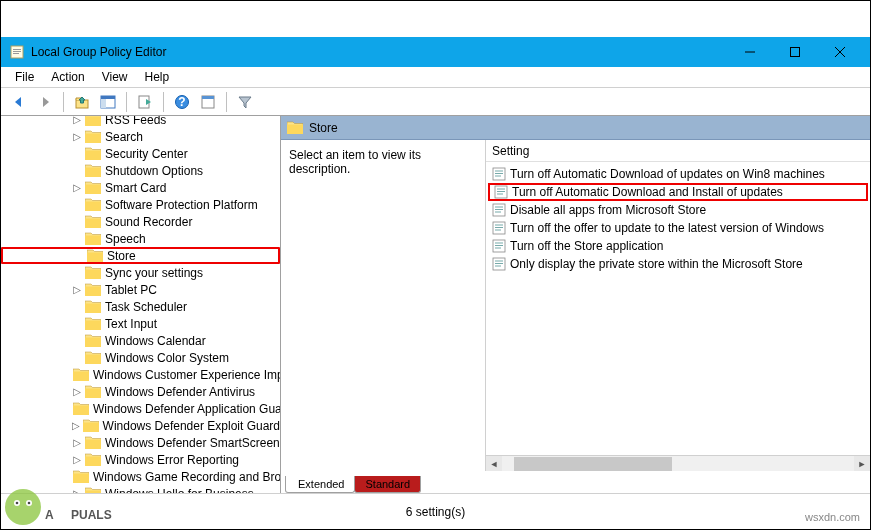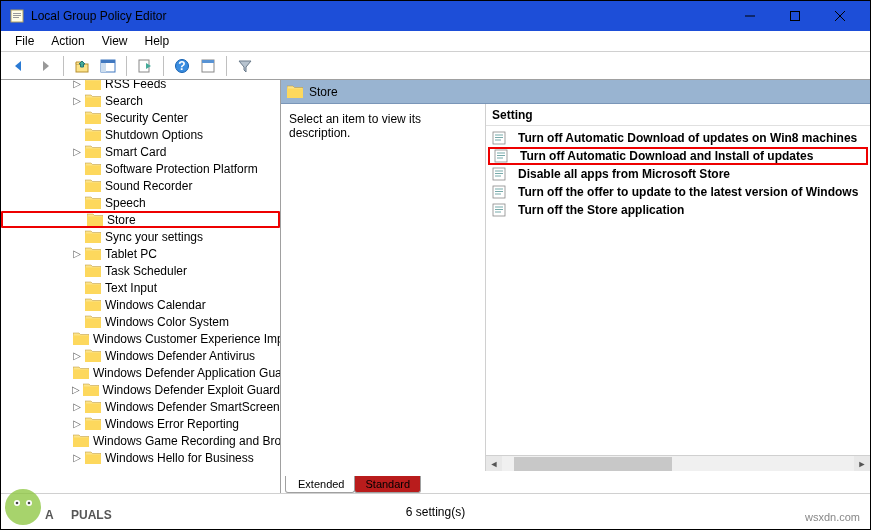--- a/index.html
+++ b/index.html
@@ -1,18 +1,18 @@
 <!DOCTYPE html>
 <html><head>
   <meta charset="utf-8">
   <style>
     * { box-sizing: border-box; margin: 0; padding: 0; font-family: "Segoe UI", Tahoma, sans-serif; font-size: 12px; }
     body { background: #fff; width: 871px; height: 530px; display: flex; flex-direction: column; border: 1px solid #000; position: relative; }
     
-    .titlebar { height: 30px; display: flex; align-items: center; padding: 0 8px; background: #1d4ed8; }
+    .titlebar { height: 30px; display: flex; align-items: center; padding: 0 8px; background: #0ea5e9; margin-top: 36px; }
     .titlebar .app-icon { width: 16px; height: 16px; margin-right: 6px; }
     .titlebar .title { flex: 1; font-size: 12px; }
     .titlebar .winbtn { width: 45px; height: 30px; display: flex; align-items: center; justify-content: center; }
     .titlebar .winbtn svg { width: 10px; height: 10px; }
     
     .menubar { height: 20px; display: flex; align-items: center; padding: 0 6px; gap: 1px; }
     .menubar span { padding: 2px 8px; cursor: default; }
     
     .toolbar { height: 28px; display: flex; align-items: center; padding: 2px 6px; gap: 2px; border-top: 1px solid #d0d0d0; }
     .toolbar .btn { width: 24px; height: 24px; display: flex; align-items: center; justify-content: center; border: 1px solid transparent; }
@@ -29,24 +29,24 @@
     .tree-item .lbl { font-size: 12px; white-space: nowrap; }
     .tree-item.highlighted { border: 2px solid #e00; border-radius: 1px; }
     
     .details-panel { flex: 1; display: flex; flex-direction: column; overflow: hidden; }
     .header-row { height: 24px; background: #99b4d1; border-bottom: 1px solid #7a96b8; display: flex; align-items: center; padding: 0 6px; }
     .header-row .folder-icon { margin-right: 6px; }
     .header-row .hdr-text { font-size: 12px; color: #000; }
     
     .details-body { flex: 1; display: flex; overflow: hidden; }
     .desc-col { width: 205px; padding: 8px; font-size: 12px; border-right: 1px solid #d0d0d0; }
-    .list-col { flex: 1; display: flex; flex-direction: column; overflow: hidden; font-weight: bold; }
+    .list-col { flex: 1; display: flex; flex-direction: column; overflow: hidden; }
     .list-header { height: 22px; display: flex; align-items: center; padding: 3px 6px; font-size: 12px; border-bottom: 1px solid #e0e0e0; }
     .list-body { flex: 1; padding: 3px 2px; overflow: auto; }
-    .setting-item { height: 18px; display: flex; align-items: center; padding: 0 4px; gap: 12px; }
+    .setting-item { height: 18px; display: flex; align-items: center; padding: 0 4px; gap: 4px; }
     .setting-item.highlighted { border: 2px solid #e00; }
     .setting-icon { width: 14px; height: 14px; flex-shrink: 0; }
     .setting-item .stx { font-size: 12px; white-space: nowrap; }
     
     .tabs-row { height: 22px; display: flex; align-items: flex-end; border-top: 1px solid #fff; padding-left: 4px; }
     .tab { padding: 2px 10px; border: 1px solid #a0a0a0; border-top: none; border-radius: 0 0 3px 3px; background: #b91c1c; font-size: 11px; margin-right: -1px; }
     .tab.active { background: #fff; padding-left: 12px; }
     
     .hscroll { height: 16px; background: #f0f0f0; display: flex; align-items: center; border-top: 1px solid #d0d0d0; }
     .hscroll .arr { width: 16px; height: 16px; background: #e8e8e8; display: flex; align-items: center; justify-content: center; font-size: 9px; color: #555; }
@@ -442,20 +442,29 @@
             </div>
             <div class="setting-item">
               <span class="setting-icon"><svg viewBox="0 0 14 14">
                   <rect x="1" y="1" width="12" height="12" fill="#fff" stroke="#888" stroke-width="0.8"></rect>
                   <rect x="3" y="3.5" width="8" height="1" fill="#7aa"></rect>
                   <rect x="3" y="6" width="8" height="1" fill="#7aa"></rect>
                   <rect x="3" y="8.5" width="6" height="1" fill="#7aa"></rect>
                 </svg></span>
               <span class="stx">Turn off the Store application</span>
             </div>
+            <div class="setting-item">
+              <span class="setting-icon"><svg viewBox="0 0 14 14">
+                  <rect x="1" y="1" width="12" height="12" fill="#fff" stroke="#888" stroke-width="0.8"></rect>
+                  <rect x="3" y="3.5" width="8" height="1" fill="#7aa"></rect>
+                  <rect x="3" y="6" width="8" height="1" fill="#7aa"></rect>
+                  <rect x="3" y="8.5" width="6" height="1" fill="#7aa"></rect>
+                </svg></span>
+              <span class="stx">Only display the private store within the Microsoft Store</span>
+            </div>
           </div>
         <div class="hscroll">
           <div class="arr">◄</div>
           <div class="track">
               <div class="thumb"></div>
             </div>
           <div class="arr">►</div>
         </div>
       </div>
     </div>

